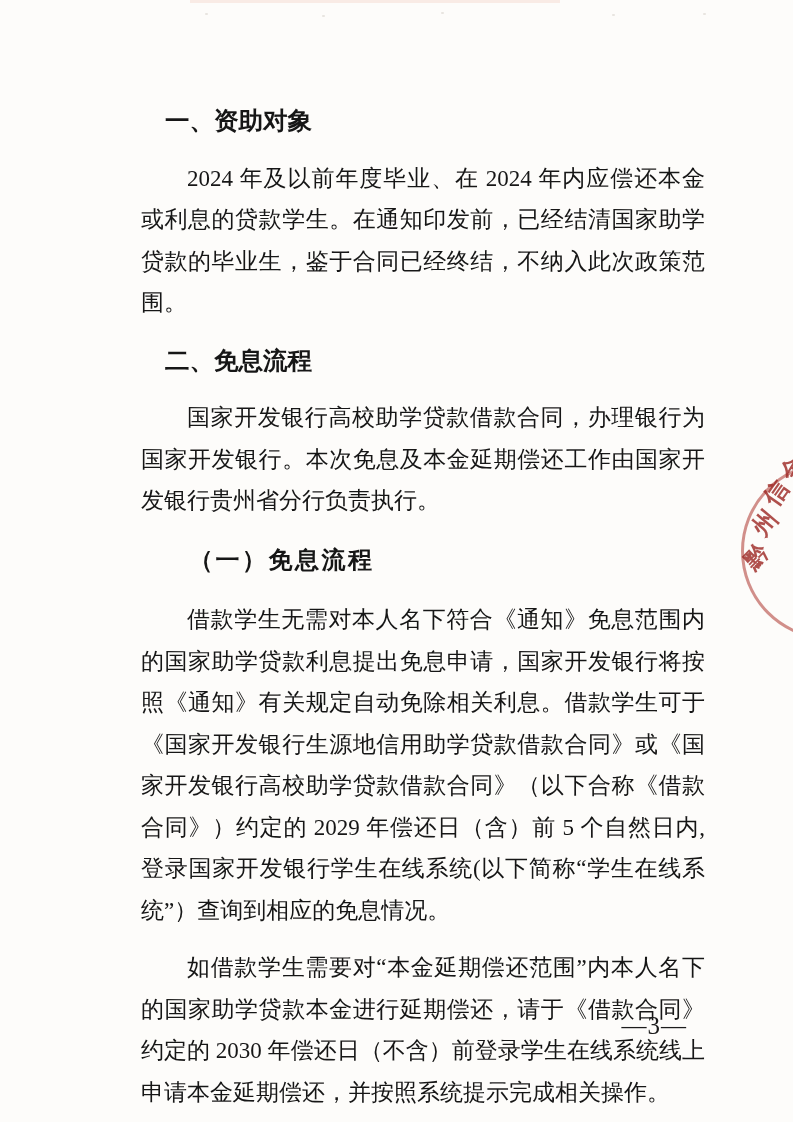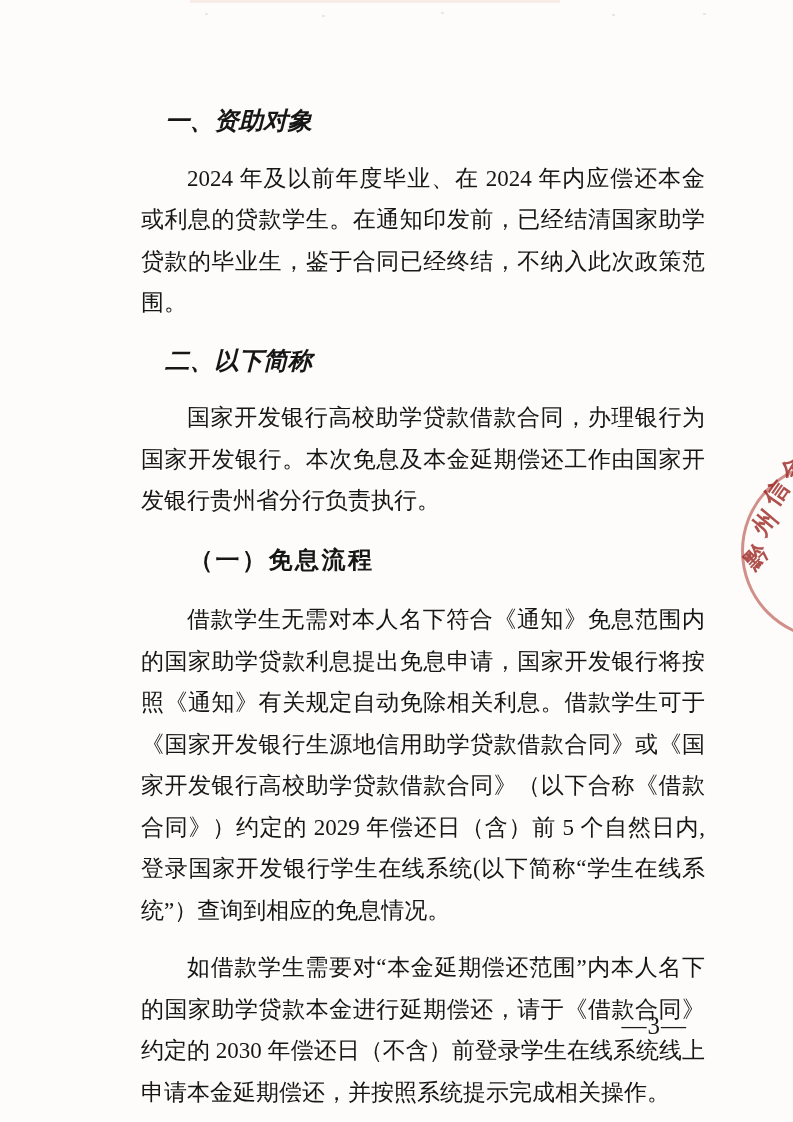--- a/index.html
+++ b/index.html
@@ -29,21 +29,20 @@
     word-break: break-all;
   }
   .h1 {
     margin: 0;
     font-size: 24.5px;
     line-height: 41.5px;
     font-weight: bold;
     font-family: "Liberation Sans", "DejaVu Sans", sans-serif;
     text-indent: 40px;
     text-align: left;
-    font-style: italic;
   }
   .h2 {
     margin: 18px;
     font-size: 24px;
     line-height: 41.5px;
     font-weight: bold;
     letter-spacing: 2.5px;
     text-indent: 46px;
     text-align: left;
   }
@@ -101,21 +100,21 @@
   <div class="scan-strip"></div>
   <span class="speck" style="left:205px;top:13px"></span>
   <span class="speck" style="left:322px;top:15px"></span>
   <span class="speck" style="left:441px;top:12px"></span>
   <span class="speck" style="left:612px;top:14px"></span>
   <span class="speck" style="left:703px;top:13px"></span>
 
   <div class="content">
     <div class="h1">一、资助对象</div>
     <p>2024 年及以前年度毕业、在 2024 年内应偿还本金或利息的贷款学生。在通知印发前，已经结清国家助学贷款的毕业生，鉴于合同已经终结，不纳入此次政策范围。</p>
-    <div class="h1">二、以下简称</div>
+    <div class="h1">二、免息流程</div>
     <p>国家开发银行高校助学贷款借款合同，办理银行为国家开发银行。本次免息及本金延期偿还工作由国家开发银行贵州省分行负责执行。</p>
     <div class="h2">（一）免息流程</div>
     <p>借款学生无需对本人名下符合《通知》免息范围内的国家助学贷款利息提出免息申请，国家开发银行将按照《通知》有关规定自动免除相关利息。借款学生可于《国家开发银行生源地信用助学贷款借款合同》或《国家开发银行高校助学贷款借款合同》（以下合称《借款合同》）约定的 2029 年偿还日（含）前 5 个自然日内,登录国家开发银行学生在线系统(以下简称“学生在线系统”）查询到相应的免息情况。</p>
     <p>如借款学生需要对“本金延期偿还范围”内本人名下的国家助学贷款本金进行延期偿还，请于《借款合同》约定的 2030 年偿还日（不含）前登录学生在线系统线上申请本金延期偿还，并按照系统提示完成相关操作。</p>
     <p>如借款学生对名下多笔国家助学贷款的本金申请延期偿还，</p>
   </div>
 
   <div class="stamp">
     <div class="stamp-arc"></div>
     <span class="stamp-char c0">黔</span>

